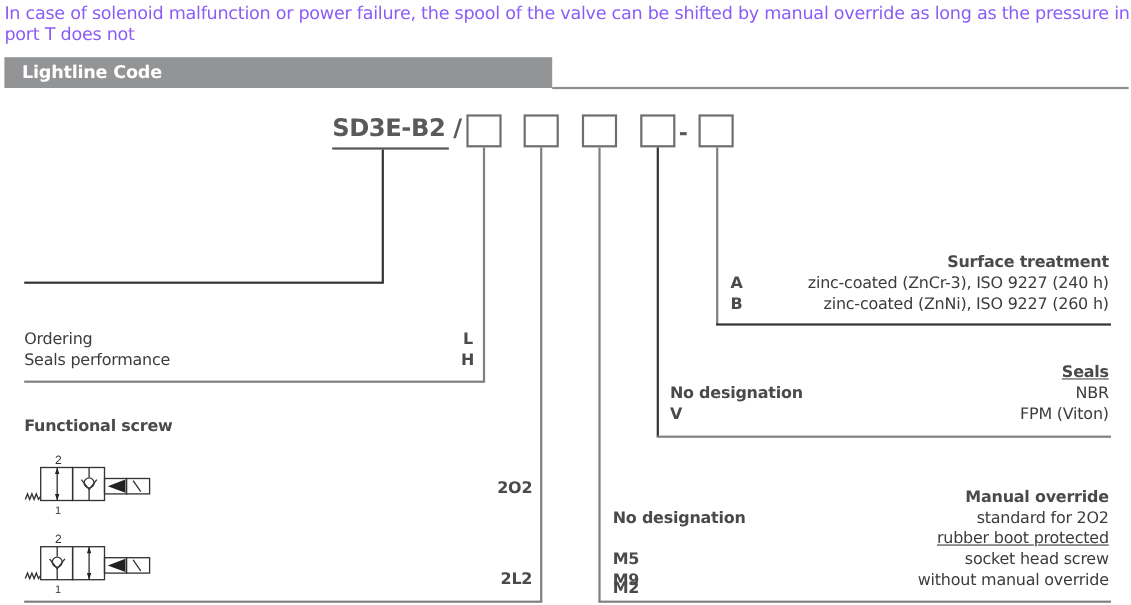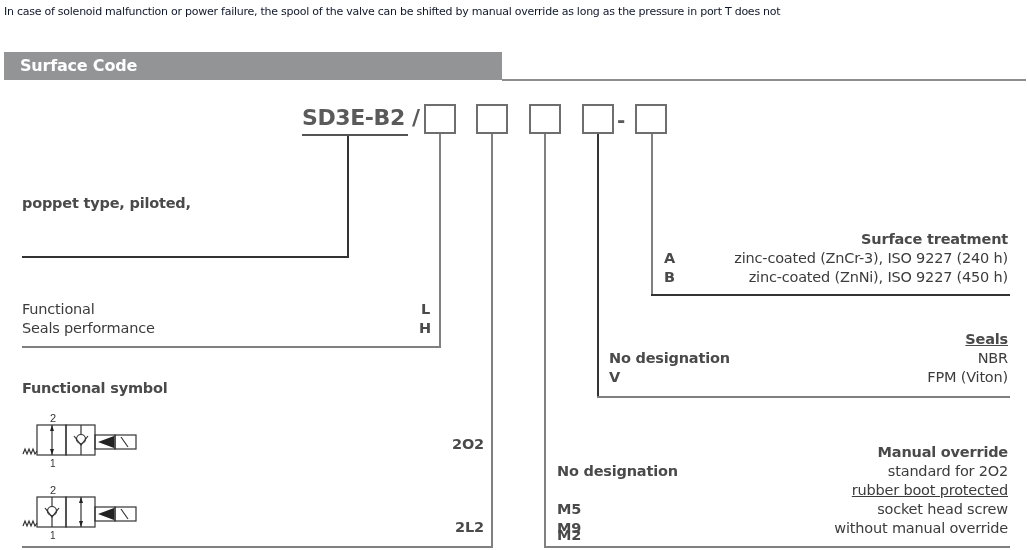--- a/index.html
+++ b/index.html
@@ -1,19 +1,19 @@
 <!DOCTYPE html>
 <html><head>
 <meta charset="utf-8">
 <style>
   html, body { margin:0; padding:0; background:#ffffff; }
   body { width:1028px; height:550px; position:relative; overflow:hidden;
          font-family:"DejaVu Sans", "Liberation Sans", sans-serif; color:#3a3a3a; }
   .abs { position:absolute; }
-  .intro { left:4px; top:2px; width:1024px; font-size:11px; line-height:19px; color:#0f172a; letter-spacing:-0.25px; }
+  .intro { left:4px; top:2px; width:1024px; font-size:16px; line-height:19px; color:#8b5cf6; letter-spacing:-0.25px; }
   .section-bar { left:4px; top:52px; width:498px; height:28px; background:#939496; }
   .section-title { left:20px; top:56px; font-size:16px; font-weight:bold; color:#ffffff; letter-spacing:-0.2px; }
   .section-rule { left:502px; top:79px; width:524px; height:2px; background:#8e8e8e; }
   .model { left:302px; top:105px; font-size:22px; font-weight:bold; color:#5a5a5a; letter-spacing:-0.4px; }
   .model-ul { left:302px; top:134px; width:106px; height:2px; background:#555; }
   .box { width:32px; height:30px; border:2px solid #6e6e6e; box-sizing:border-box; background:#fff; }
   .dash { left:617px; top:108px; font-size:20px; font-weight:bold; color:#5a5a5a; }
   .vline { width:2px; background:#808080; }
   .vline.dark { background:#333; }
   .hline { height:2px; background:#808080; }
@@ -24,21 +24,21 @@
   .sym svg { display:block; }
 </style>
 </head>
 <body>
 
 <div class="abs intro">
   <div>In case of solenoid malfunction or power failure, the spool of the valve can be shifted by manual override as long as the pressure in port T does not</div>
 </div>
 
 <div class="abs section-bar"></div>
-<div class="abs section-title">Surface Code</div>
+<div class="abs section-title">Lightline Code</div>
 <div class="abs section-rule"></div>
 
 <div class="abs model">SD3E-B2 /</div>
 <div class="abs model-ul"></div>
 
 <div class="abs box" style="left:424px;top:104px;"></div>
 <div class="abs box" style="left:476px;top:104px;"></div>
 <div class="abs box" style="left:529px;top:104px;"></div>
 <div class="abs box" style="left:582px;top:104px;"></div>
 <div class="abs dash">-</div>
@@ -56,41 +56,40 @@
 <div class="abs vline" style="left:544px;top:134px;height:413px;"></div>
 <div class="abs hline" style="left:544px;top:546px;width:466px;"></div>
 
 <div class="abs vline dark" style="left:597px;top:134px;height:263px;"></div>
 <div class="abs hline" style="left:597px;top:396px;width:413px;"></div>
 
 <div class="abs vline" style="left:651px;top:134px;height:161px;"></div>
 <div class="abs hline dark" style="left:651px;top:294px;width:359px;"></div>
 
 <div class="abs t b" style="left:22px;top:194px;line-height:19px;">
-  <div>poppet type, piloted,</div>
 </div>
 
-<div class="abs t" style="left:22px;top:301px;">Functional</div>
+<div class="abs t" style="left:22px;top:301px;">Ordering</div>
 <div class="abs t b" style="left:421px;top:301px;">L</div>
 <div class="abs t" style="left:22px;top:320px;">Seals performance</div>
 <div class="abs t b" style="left:419px;top:320px;">H</div>
 
 <div class="abs t b r" style="right:20px;top:231px;">Surface treatment</div>
 <div class="abs t b" style="left:664px;top:250px;">A</div>
 <div class="abs t r" style="right:20px;top:250px;">zinc-coated (ZnCr-3), ISO 9227 (240 h)</div>
 <div class="abs t b" style="left:664px;top:269px;">B</div>
-<div class="abs t r" style="right:20px;top:269px;">zinc-coated (ZnNi), ISO 9227 (450 h)</div>
+<div class="abs t r" style="right:20px;top:269px;">zinc-coated (ZnNi), ISO 9227 (260 h)</div>
 
 <div class="abs t b r" style="right:20px;top:331px;text-decoration:underline;">Seals</div>
 <div class="abs t b" style="left:609px;top:350px;">No designation</div>
 <div class="abs t r" style="right:20px;top:350px;">NBR</div>
 <div class="abs t b" style="left:609px;top:369px;">V</div>
 <div class="abs t r" style="right:20px;top:369px;">FPM (Viton)</div>
 
-<div class="abs t b" style="left:22px;top:380px;">Functional symbol</div>
+<div class="abs t b" style="left:22px;top:380px;">Functional screw</div>
 
 <div class="abs sym" style="left:20px;top:410px;">
   <svg width="120" height="60" viewBox="0 0 120 60">
     <g stroke="#333" stroke-width="1.2" fill="none">
       <path d="M3 44 l2 -5 l2 5 l2 -5 l2 5 l2 -5 l2 5 l2 -3"></path>
       <rect x="17" y="15" width="29" height="30"></rect>
       <rect x="46" y="15" width="29" height="30"></rect>
       <rect x="75" y="25" width="20" height="14"></rect>
       <rect x="95" y="25" width="21" height="14"></rect>
       <line x1="32" y1="15" x2="32" y2="45"></line>

